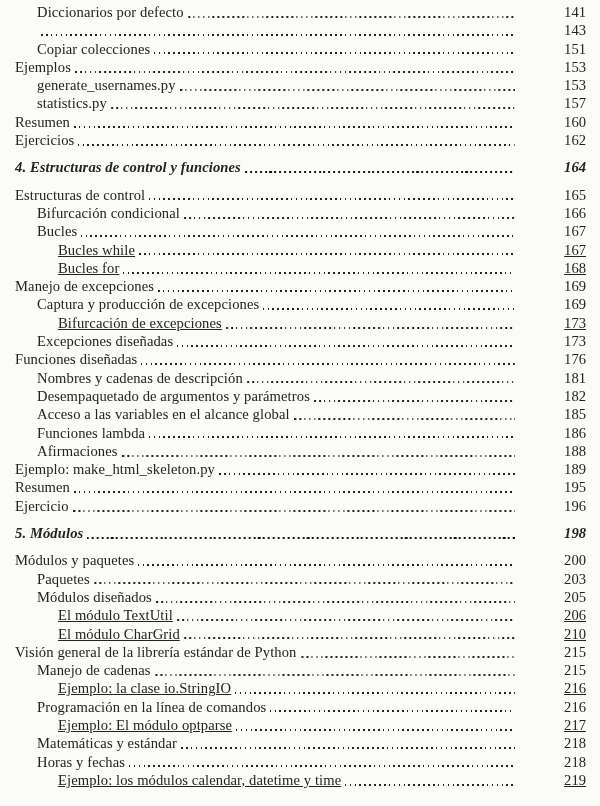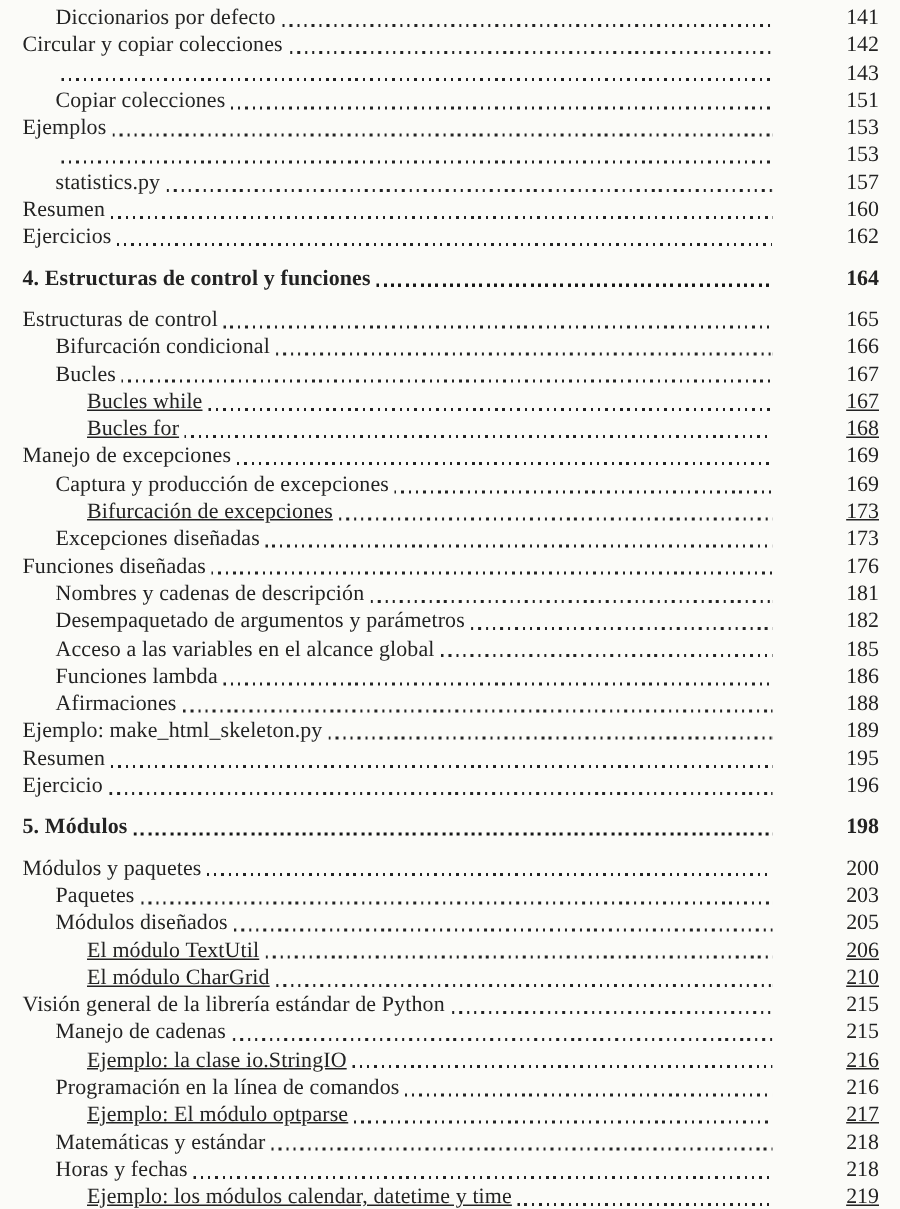--- a/index.html
+++ b/index.html
@@ -38,59 +38,55 @@
       var(--ink, #232323) 0, var(--ink, #232323) 1.6px,
       transparent 1.6px, transparent 4.9px);
     background-position: right bottom;
   }
   .pagenum {
     flex: 0 0 auto;
     min-width: 27px;
     text-align: right;
     margin-left: 41px;
   }
-  .row.bold { font-weight: bold; }
+  .row.bold { font-weight: bold; font-style: italic; }
   .row.bold .leader {
     height: 2.3px;
     margin-bottom: 3.2px;
     background-image: repeating-linear-gradient(
       to right,
       var(--ink-bold, #151515) 0, var(--ink-bold, #151515) 2px,
       transparent 2px, transparent 4.9px);
   }
 </style>
 </head>
 <body>
 
 <div class="page">
     <div class="row level-1">
     <span class="label">Diccionarios por defecto</span>
     <span class="leader"></span>
     <span class="pagenum">141</span>
   </div>
-    <div class="row level-0">
-    <span class="label">Circular y copiar colecciones</span>
-    <span class="leader"></span>
-    <span class="pagenum">142</span>
-  </div>
     <div class="row level-1">
     <span class="leader"></span>
     <span class="pagenum">143</span>
   </div>
     <div class="row level-1">
     <span class="label">Copiar colecciones</span>
     <span class="leader"></span>
     <span class="pagenum">151</span>
   </div>
     <div class="row level-0">
     <span class="label">Ejemplos</span>
     <span class="leader"></span>
     <span class="pagenum">153</span>
   </div>
     <div class="row level-1">
+    <span class="label">generate_usernames.py</span>
     <span class="leader"></span>
     <span class="pagenum">153</span>
   </div>
     <div class="row level-1">
     <span class="label">statistics.py</span>
     <span class="leader"></span>
     <span class="pagenum">157</span>
   </div>
     <div class="row level-0">
     <span class="label">Resumen</span>

